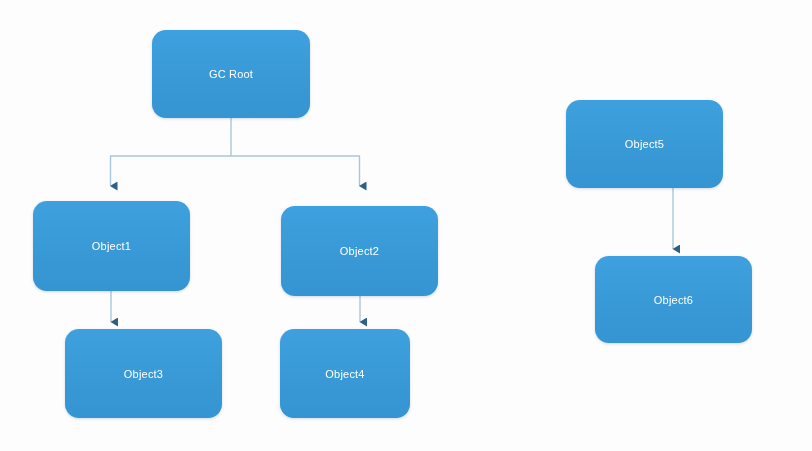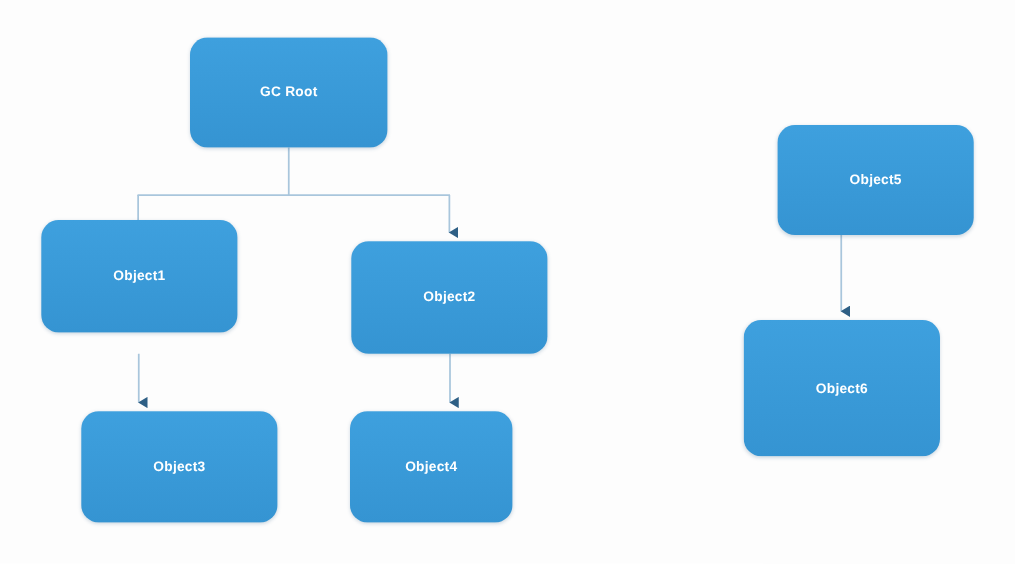--- a/index.html
+++ b/index.html
@@ -30,21 +30,21 @@
     background: #3a9ad9;
     background-image: linear-gradient(180deg, #3ea0de 0%, #3594d2 100%);
     box-shadow: 0 1px 3px rgba(40, 90, 130, 0.22);
     display: flex;
     align-items: center;
     justify-content: center;
   }
   .node-label {
     color: #ffffff;
     font-size: 11px;
-    font-weight: bold;
+    font-weight: normal;
     letter-spacing: 0.2px;
     text-align: left;
     user-select: none;
   }
 </style>
 </head>
 <body>
 
 <div id="canvas">
 
@@ -63,37 +63,37 @@
       <path d="M111,283 L111,322" marker-end="url(#arrowhead)"></path>
       <path d="M360,283 L360,322" marker-end="url(#arrowhead)"></path>
       <path d="M673,188 L673,249" marker-end="url(#arrowhead)"></path>
     </g>
   </svg>
 
   <div class="node" style="left:152px; top:30px; width:158px; height:88px;">
     <span class="node-label">GC Root</span>
   </div>
 
-  <div class="node" style="left:33px; top:176px; width:157px; height:90px;">
+  <div class="node" style="left:33px; top:201px; width:157px; height:90px;">
     <span class="node-label">Object1</span>
   </div>
 
-  <div class="node" style="left:281px; top:193px; width:157px; height:90px;">
+  <div class="node" style="left:281px; top:206px; width:157px; height:90px;">
     <span class="node-label">Object2</span>
   </div>
 
   <div class="node" style="left:33px; top:329px; width:157px; height:89px;margin-left:32px;">
     <span class="node-label">Object3</span>
   </div>
 
   <div class="node" style="left:280px; top:329px; width:130px; height:89px;">
     <span class="node-label">Object4</span>
   </div>
 
-  <div class="node" style="left:622px; top:100px; width:157px; height:88px;">
+  <div class="node" style="left:566px; top:100px; width:157px; height:88px;">
     <span class="node-label">Object5</span>
   </div>
 
-  <div class="node" style="left:595px; top:256px; width:157px; height:109px;">
+  <div class="node" style="left:595px; top:256px; width:157px; height:87px;">
     <span class="node-label">Object6</span>
   </div>
 
 </div>
 
 </body></html>

